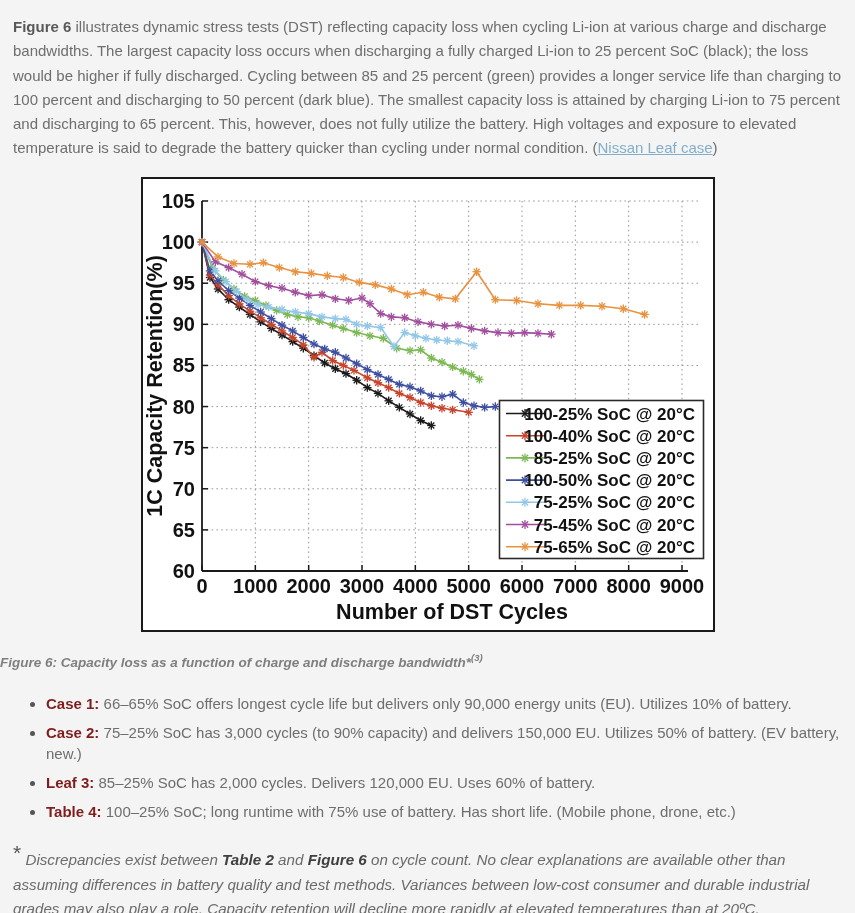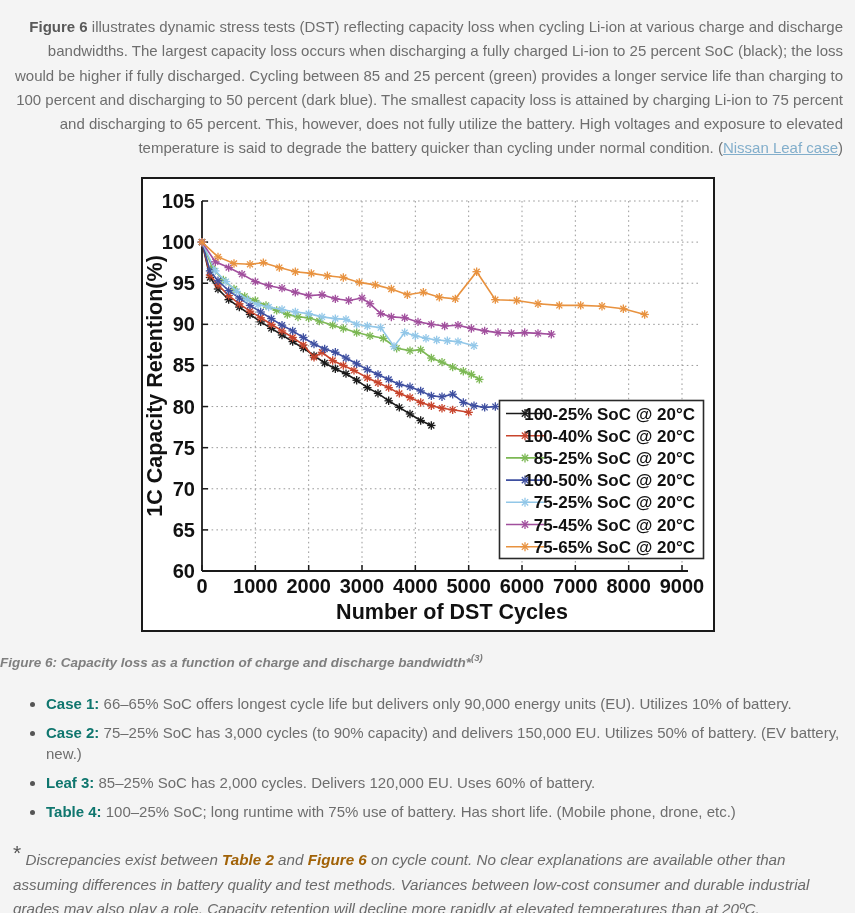--- a/index.html
+++ b/index.html
@@ -7,21 +7,20 @@
     width:855px;height:913px;
     background:#f4f4f4;
     font-family:"Liberation Sans",sans-serif;
     color:#6e6e6e;
     overflow:hidden;
   }
   .intro{
     margin:15px 12px 0 13px;
     font-size:15px;line-height:24.3px;
     color:#6e6e6e;
-    text-align:right;
   }
   .intro b{color:#595959;}
   .link{color:#82aecb;text-decoration:underline;cursor:pointer;}
   .figure-box{
     width:570px;margin:16px auto 0 auto;
     background:#ffffff;border:2px solid #1a1a1a;
     box-sizing:content-box;
   }
   .figure-box svg{display:block;}
   .caption{
@@ -30,30 +29,30 @@
   }
   .caption .cap1{font-weight:bold;}
   .caption .cap-sup{font-size:9.5px;vertical-align:super;font-weight:bold;}
   .caption .cap2{display:block;margin-top:9px;font-weight:normal;color:#858585;}
   ul.cases{
     margin:24px 0 0 30px;padding-left:16px;
     font-size:15px;line-height:21px;color:#6e6e6e;
   }
   ul.cases li{margin-bottom:8px;}
   ul.cases li::marker{color:#555;}
-  ul.cases b{color:#0f766e;}
+  ul.cases b{color:#7f1d1d;}
   .footnote{
     margin:26px 12px 0 13px;
     font-size:15.2px;line-height:24.5px;
     font-style:italic;color:#6b6b6b;
   }
   .footnote .fn-star{
     font-size:21px;font-style:normal;vertical-align:5px;line-height:0;color:#555;
   }
-  .footnote b{color:#a16207;}
+  .footnote b{color:#404040;}
 </style>
 </head>
 <body>
 
 <p class="intro"><b>Figure 6</b><span> illustrates dynamic stress tests (DST) reflecting capacity loss when cycling Li-ion at various charge and discharge bandwidths. The largest capacity loss occurs when discharging a fully charged Li-ion to 25 percent SoC (black); the loss would be higher if fully discharged. Cycling between 85 and 25 percent (green) provides a longer service life than charging to 100 percent and discharging to 50 percent (dark blue). The smallest capacity loss is attained by charging Li-ion to 75 percent and discharging to 65 percent. This, however, does not fully utilize the battery. High voltages and exposure to elevated temperature is said to degrade the battery quicker than cycling under normal condition. (</span><a class="link">Nissan Leaf case</a><span>)</span></p>
 
 <div class="figure-box">
   <svg id="chart-svg" width="570" height="451" viewBox="0 0 570 451">
       <rect x="0" y="0" width="570" height="451" fill="#ffffff"></rect>
       <g>

